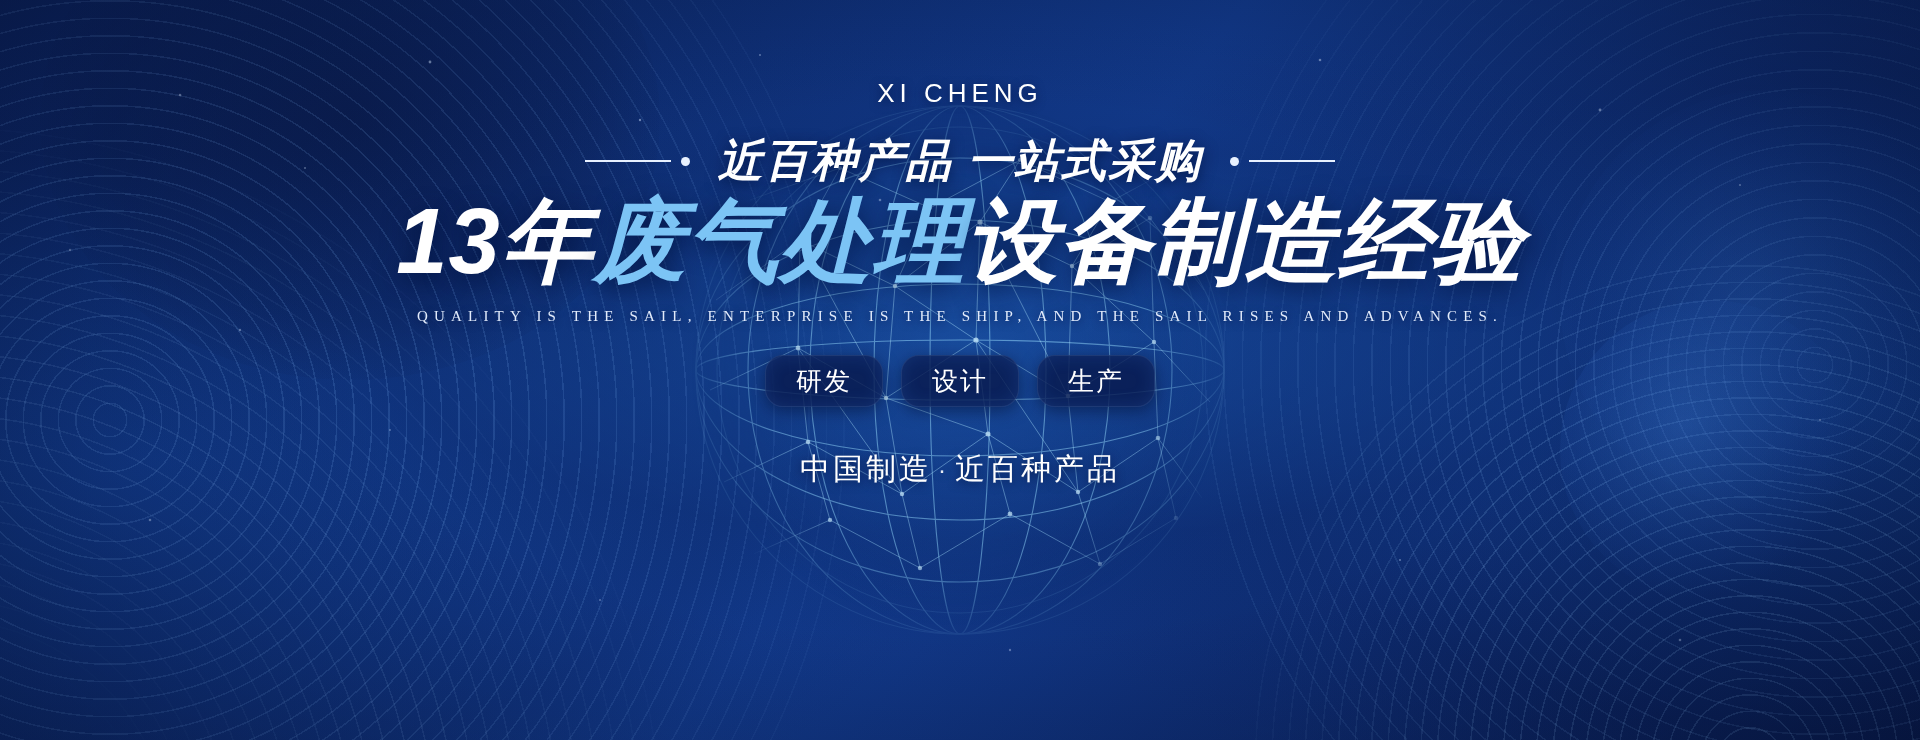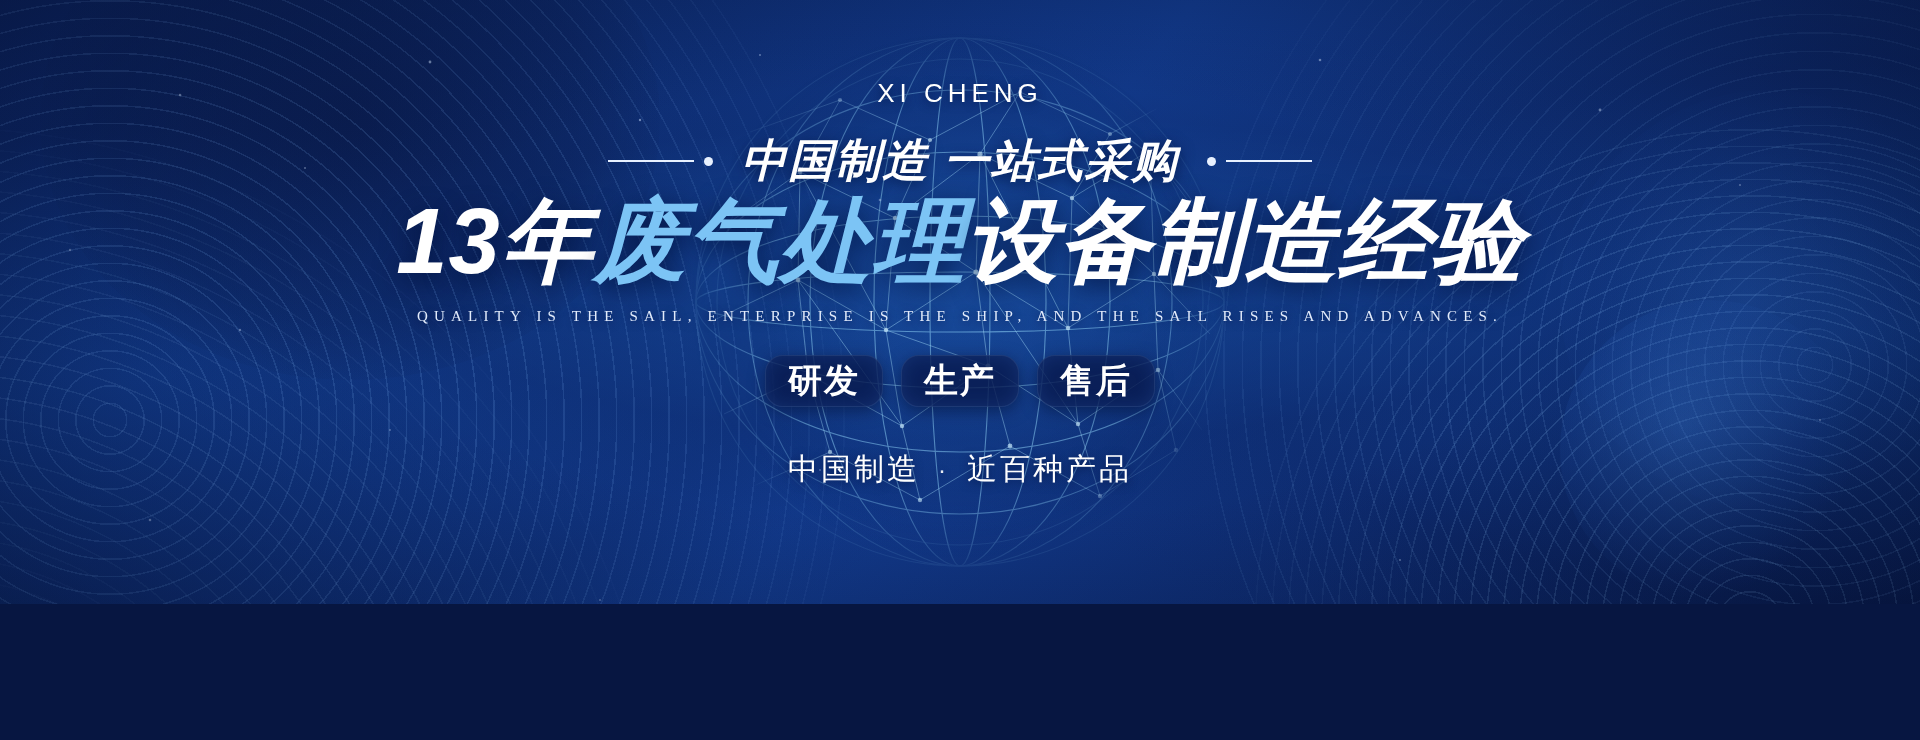--- a/index.html
+++ b/index.html
@@ -1,20 +1,20 @@
 <!DOCTYPE html>
 <html><head>
 <meta charset="utf-8">
 <style>
   * { margin:0; padding:0; box-sizing:border-box; }
   html,body { width:1920px; height:740px; overflow:hidden; background:#071641; }
   body { font-family:"Liberation Sans", sans-serif; }
 
   .banner{
-    position:relative; width:1920px; height:604px; overflow:hidden;
+    position:relative; width:1920px; height:740px; overflow:hidden;
     background:
       radial-gradient(ellipse 70% 60% at 52% 46%, rgba(26,86,170,0.55) 0%, rgba(13,45,110,0.25) 45%, rgba(7,22,65,0) 72%),
       radial-gradient(ellipse 55% 75% at 8% 62%, rgba(20,70,160,0.55) 0%, rgba(10,35,95,0.15) 55%, rgba(7,22,65,0) 80%),
       radial-gradient(ellipse 60% 80% at 97% 55%, rgba(22,78,168,0.45) 0%, rgba(9,30,88,0.1) 55%, rgba(7,22,65,0) 80%),
       linear-gradient(128deg, #0b2360 0%, #0e2d72 26%, #123a8c 50%, #0e2c71 74%, #081a4c 100%);
   }
 
   
   .bg-layer{ position:absolute; inset:0; pointer-events:none; }
 
@@ -108,30 +108,30 @@
     font-size:15px; letter-spacing:6.2px; color:#e2ebfb; white-space:nowrap;
     text-shadow:0 2px 8px rgba(0,18,64,.8);
   }
 
   .pills{ margin-top:30px; display:flex; gap:18px; }
   .pill{
     min-width:118px; height:52px; border-radius:18px;
     background:rgba(9,26,78,0.82);
     border:1px solid rgba(120,170,245,0.18);
     display:flex; align-items:center; justify-content:center;
-    color:#ffffff; font-size:34px; font-weight:700; letter-spacing:2px;
+    color:#ffffff; font-size:26px; font-weight:400; letter-spacing:2px;
     padding:0 18px;
     box-shadow:inset 0 0 18px rgba(60,120,220,.18), 0 4px 16px rgba(2,12,45,.5);
   }
 
   .footline{
     margin-top:42px;
     font-size:30px; color:#ffffff; letter-spacing:3px; white-space:nowrap;
     text-shadow:0 2px 10px rgba(0,18,64,.8);
-    display:flex; align-items:center; gap:18px;
+    display:flex; align-items:center; gap:6px;
   }
   .footline .sep{ font-size:24px; opacity:.9; }
 </style>
 </head>
 <body>
 
 <div class="banner">
 
   <div class="bg-layer">
     <div class="glow-orb orb-a"></div>
@@ -252,37 +252,37 @@
 
   <div class="content">
 
     <div class="brand-en">XI CHENG</div>
 
     <div class="subline-wrap">
       <span class="deco left">
         <span class="bar"></span>
           <span class="dot"></span>
       </span>
-      <span class="subline">中国制造 一站式采购</span>
+      <span class="subline">近百种产品 一站式采购</span>
       <span class="deco right">
         <span class="dot"></span>
           <span class="bar"></span>
       </span>
     </div>
 
     <div class="headline">
       <span class="w">13年</span><span class="b">废气处理</span><span class="w">设备制造经验</span>
     </div>
 
     <div class="tagline">QUALITY IS THE SAIL, ENTERPRISE IS THE SHIP, AND THE SAIL RISES AND ADVANCES.</div>
 
     <div class="pills">
       <div class="pill">研发</div>
+      <div class="pill">设计</div>
       <div class="pill">生产</div>
-      <div class="pill">售后</div>
     </div>
 
     <div class="footline">
       <span>中国制造</span>
       <span class="sep">·</span>
       <span>近百种产品</span>
     </div>
 
   </div>
 </div>

